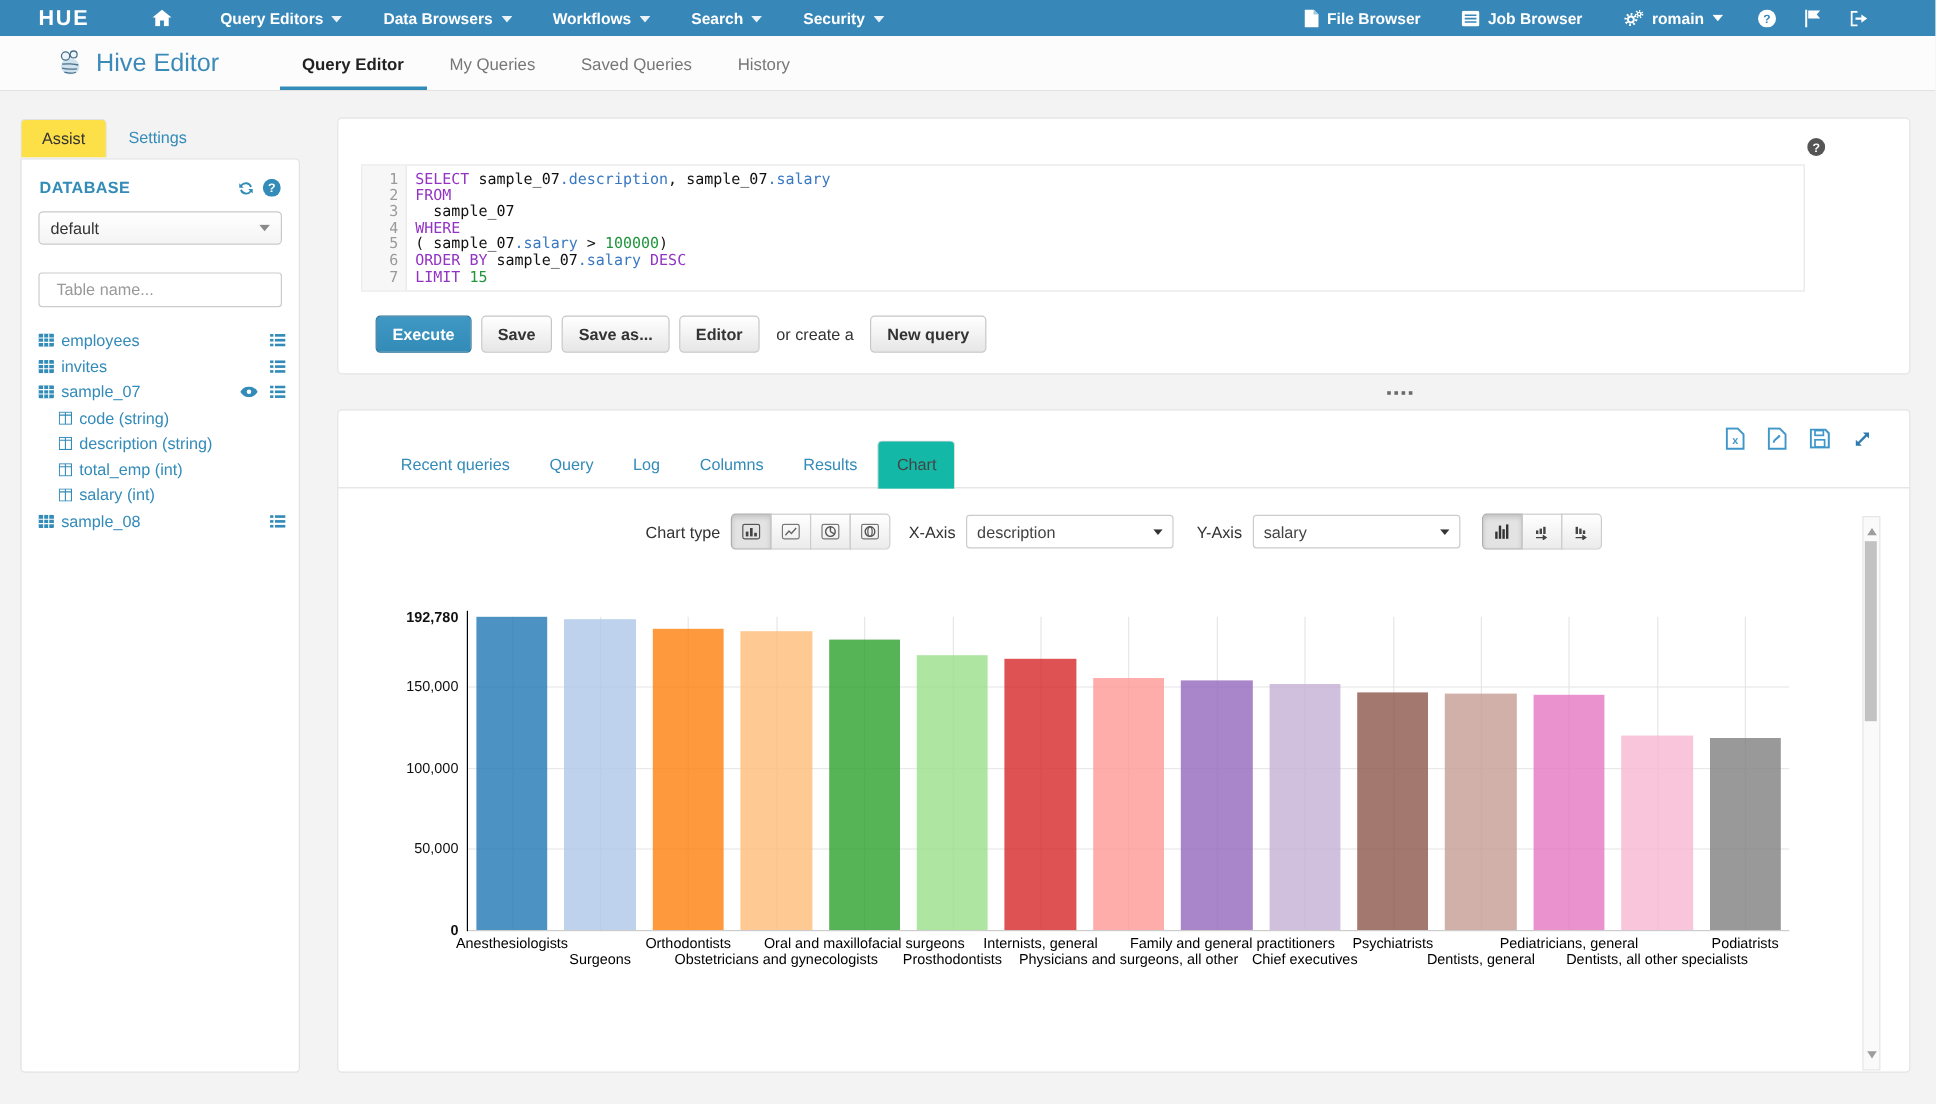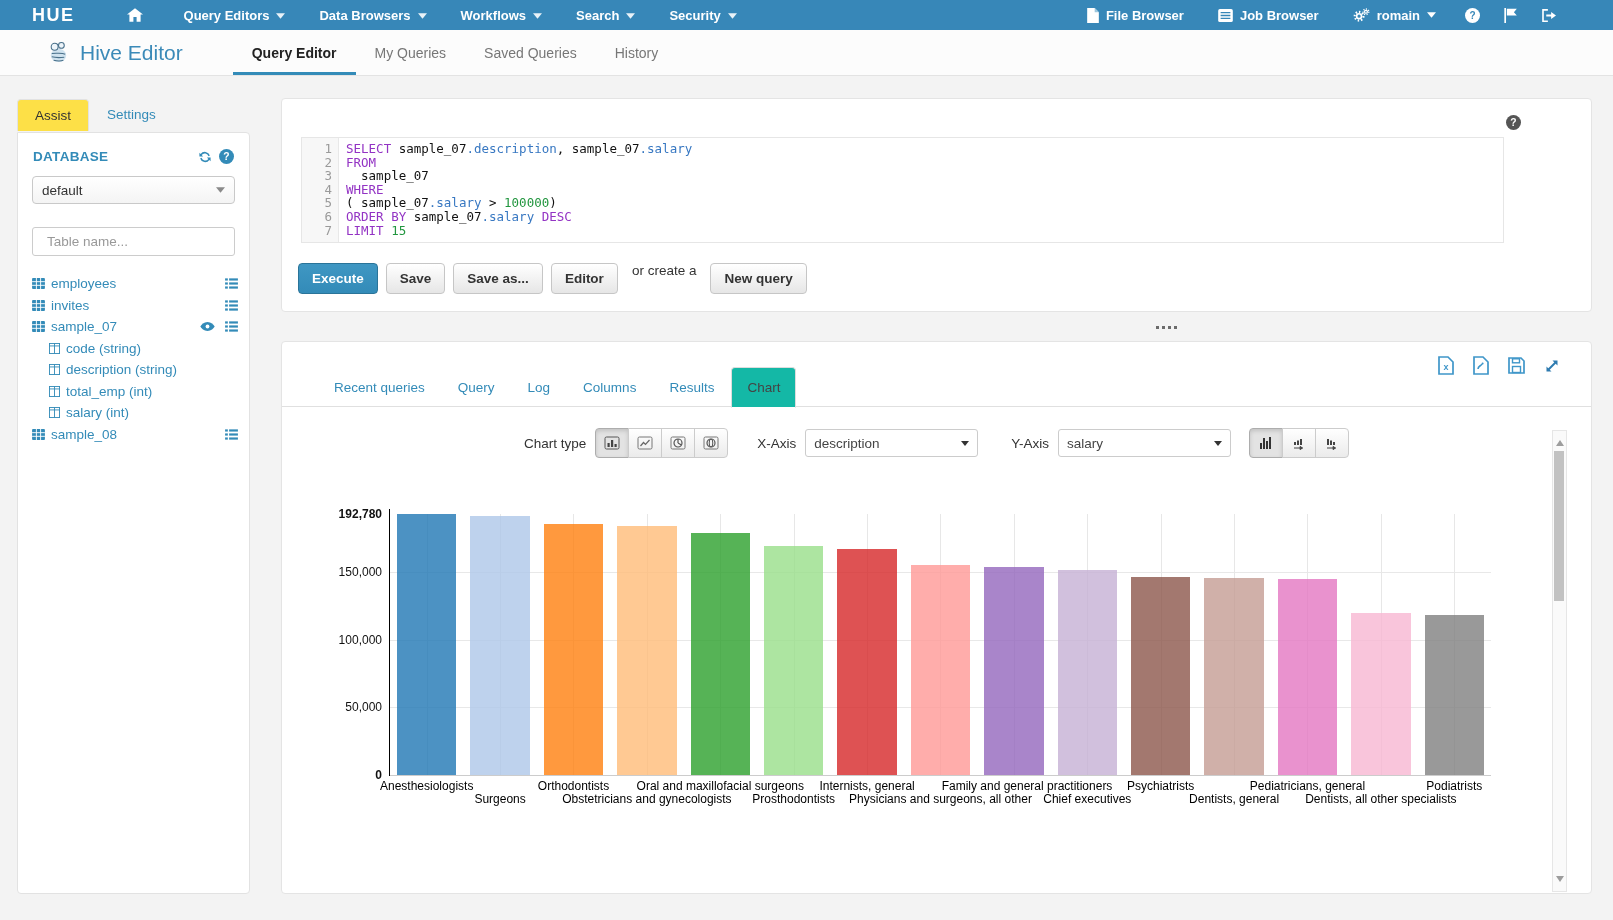--- a/index.html
+++ b/index.html
@@ -58,21 +58,21 @@
   .editor{position:absolute;left:19px;top:38px;width:1201px;height:104px;border:1px solid #e6e6e6;
           display:flex;font-family:"DejaVu Sans Mono",monospace;font-size:12.5px;line-height:13.6px;
           overflow:hidden;background:#fff}
   .gutter{width:30px;background:#f7f7f7;border-right:1px solid #e8e8e8;color:#9a9a9a;
           text-align:right;padding:4px 6px 0 0;flex:none}
   .code{padding:4px 0 0 7px;white-space:pre;color:#111;flex:1}
   .tk-kw{color:#9333c4}
   .tk-id{color:#3878c2}
   .tk-num{color:#22963f}
   .tk-t{color:#111}
-  .btn-row{position:absolute;left:16px;top:164px;display:flex;gap:8px;font-size:13.5px}
+  .btn-row{position:absolute;left:31px;top:164px;display:flex;align-items:center;gap:8px;font-size:13.5px}
   .btn{height:29px;padding:0 13px;border:1px solid #c6c6c6;border-radius:4px;cursor:pointer;
        background:linear-gradient(#fff,#e6e6e6);font-weight:bold;color:#333;display:flex;
        align-items:center;font-size:13.5px;font-family:"Liberation Sans",sans-serif}
   .btn.primary{background:linear-gradient(#3f97c3,#338bb8);border-color:#2a7499;color:#fff}
   .or-create{margin:0 6px;color:#333}
 
   .resize-handle{position:absolute;left:1152px;top:246px;display:flex;gap:3px;cursor:row-resize;padding:4px}
   .resize-handle i{width:3px;height:3px;background:#6b6b6b;display:block}
 
   
@@ -82,21 +82,21 @@
   .r-tabs{position:absolute;left:36px;top:25px;display:flex;z-index:2}
   .r-tab{padding:10px 15px;color:#338bb8;font-size:13.5px;line-height:19px;cursor:pointer;
          border:1px solid transparent;margin-right:1px}
   .r-tab.active{background:#14b8a6;border-color:#ddd;border-bottom-color:#fff;border-radius:4px 4px 0 0;color:#444}
   .exports{position:absolute;top:14px;right:31px;display:flex;gap:19px;align-items:center}
   .exports span{cursor:pointer}
 
   .controls{position:absolute;top:86px;left:0;right:0;display:flex;justify-content:center;
             align-items:center;font-size:13.5px;color:#333}
   .ctl-label{margin-right:9px}
-  .xgap{margin-left:29px}
+  .xgap{margin-left:15px}
   .ctl-group{display:flex}
   .ctl-group.sortgap{margin-left:14px}
   .ctl-btn{width:32px;height:28px;border:1px solid #ccc;margin-left:-1px;cursor:pointer;
            background:linear-gradient(#fff,#ebebeb);display:flex;align-items:center;justify-content:center}
   .ctl-btn:first-child{border-radius:4px 0 0 4px;margin-left:0}
   .ctl-btn:last-child{border-radius:0 4px 4px 0}
   .ctl-btn.active{background:#e3e3e3;box-shadow:inset 0 2px 4px rgba(0,0,0,.15);border-color:#adadad}
   .ctl-select{width:155px;height:26px;border:1px solid #ccc;border-radius:3px;background:#fff;
               display:flex;align-items:center;justify-content:space-between;padding:0 8px;
               color:#444;cursor:pointer;margin-right:4px}

